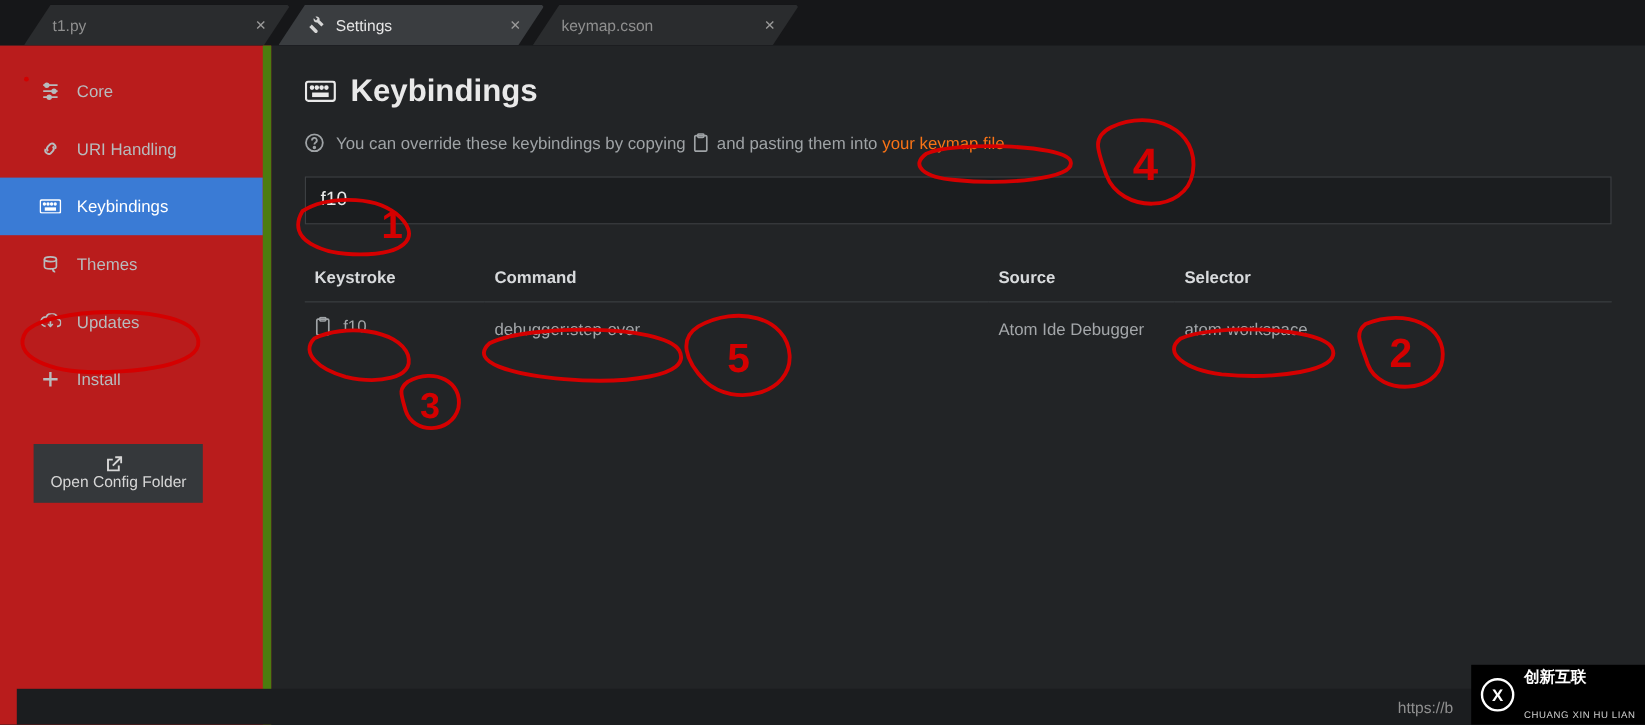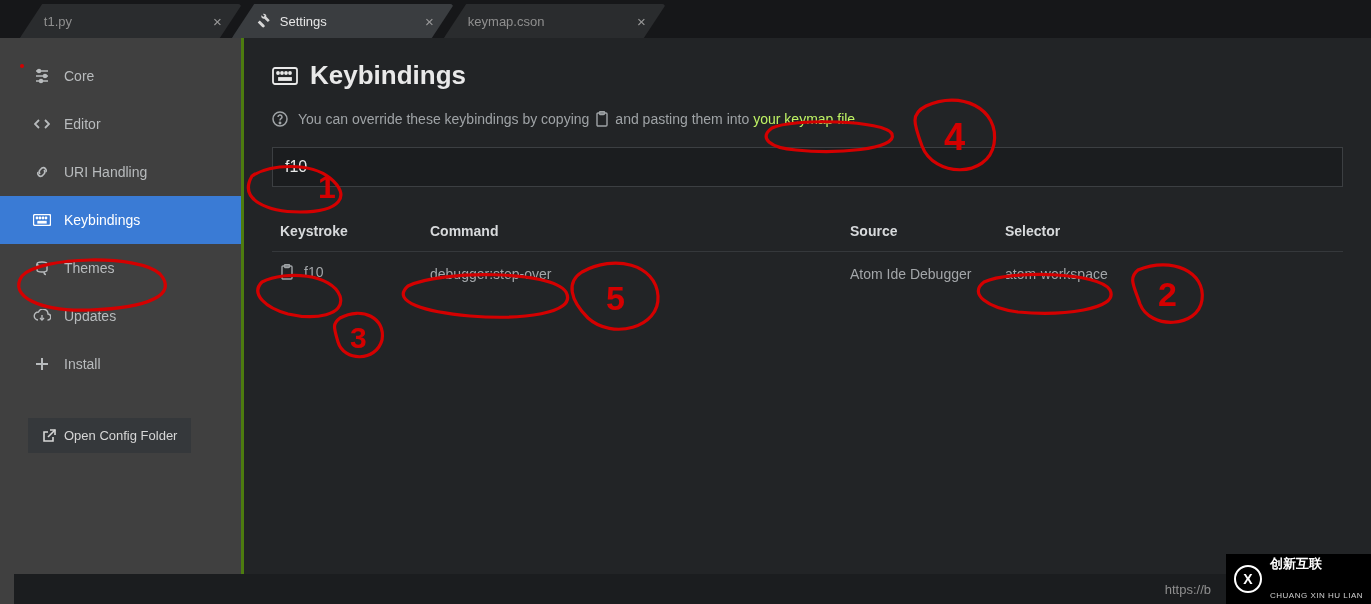--- a/index.html
+++ b/index.html
@@ -53,23 +53,23 @@
       color: #9a9a9a;
       font-size: 15px;
     }
     .main {
       display: flex;
       height: calc(100% - 38px);
       background: #222426;
       position: relative;
     }
     .sidebar {
-      width: 244px;
-      background: #404040;
-      border-right: 3px solid #4d7c0f;
+      width: 226px;
+      background: #b91c1c;
+      border-right: 7px solid #4d7c0f;
       display: flex;
       flex-direction: column;
       padding-top: 14px;
       overflow-y: auto;
     }
     .sidebar-item {
       display: flex;
       align-items: center;
       height: 48px;
       padding: 0 18px 0 32px;
@@ -92,20 +92,21 @@
       margin: 30px 18px 0 28px;
       background: #35383b;
       color: #d6d6d6;
       padding: 10px 14px;
       font-size: 13px;
       border: none;
       display: flex;
       align-items: center;
       cursor: pointer;
       width: fit-content;
+      flex-direction: column;
     }
     .open-config .icon {
       margin-right: 8px;
       display: inline-flex;
     }
     .content {
       flex: 1;
       padding: 22px 28px;
       overflow: auto;
     }
@@ -128,21 +129,21 @@
       align-items: center;
       margin-bottom: 20px;
       flex-wrap: wrap;
     }
     .hint .icon {
       margin-right: 10px;
       display: inline-flex;
     }
     .hint .icon.inline { margin: 0 6px; }
     .hint a {
-      color: #bef264;
+      color: #f97316;
       text-decoration: none;
       margin-left: 4px;
     }
     .search-input {
       width: 100%;
       height: 40px;
       background: #1b1d1f;
       border: 1px solid #3c3f42;
       color: #e9e9e9;
       padding: 0 12px;
@@ -261,29 +262,20 @@
             <line x1="2" y1="8" x2="14" y2="8"></line>
             <line x1="2" y1="13" x2="14" y2="13"></line>
             <circle cx="5" cy="3" r="1.5" fill="#b8bbbd"></circle>
             <circle cx="11" cy="8" r="1.5" fill="#b8bbbd"></circle>
             <circle cx="7" cy="13" r="1.5" fill="#b8bbbd"></circle>
           </svg>
       </span>
       <span>Core</span>
     </div>
 
-    <div class="sidebar-item">
-      <span class="icon">
-        <svg width="16" height="16" viewBox="0 0 16 16" fill="none" stroke="#b8bbbd" stroke-width="1.8">
-            <polyline points="5,4 1,8 5,12"></polyline>
-            <polyline points="11,4 15,8 11,12"></polyline>
-          </svg>
-      </span>
-      <span>Editor</span>
-    </div>
 
     <div class="sidebar-item">
       <span class="icon">
         <svg width="16" height="16" viewBox="0 0 16 16" fill="none" stroke="#b8bbbd" stroke-width="1.6">
             <path d="M6 10a3 3 0 0 1 0-4l2-2a3 3 0 0 1 4 4"></path>
             <path d="M10 6a3 3 0 0 1 0 4l-2 2a3 3 0 0 1-4-4"></path>
           </svg>
       </span>
       <span>URI Handling</span>
     </div>

